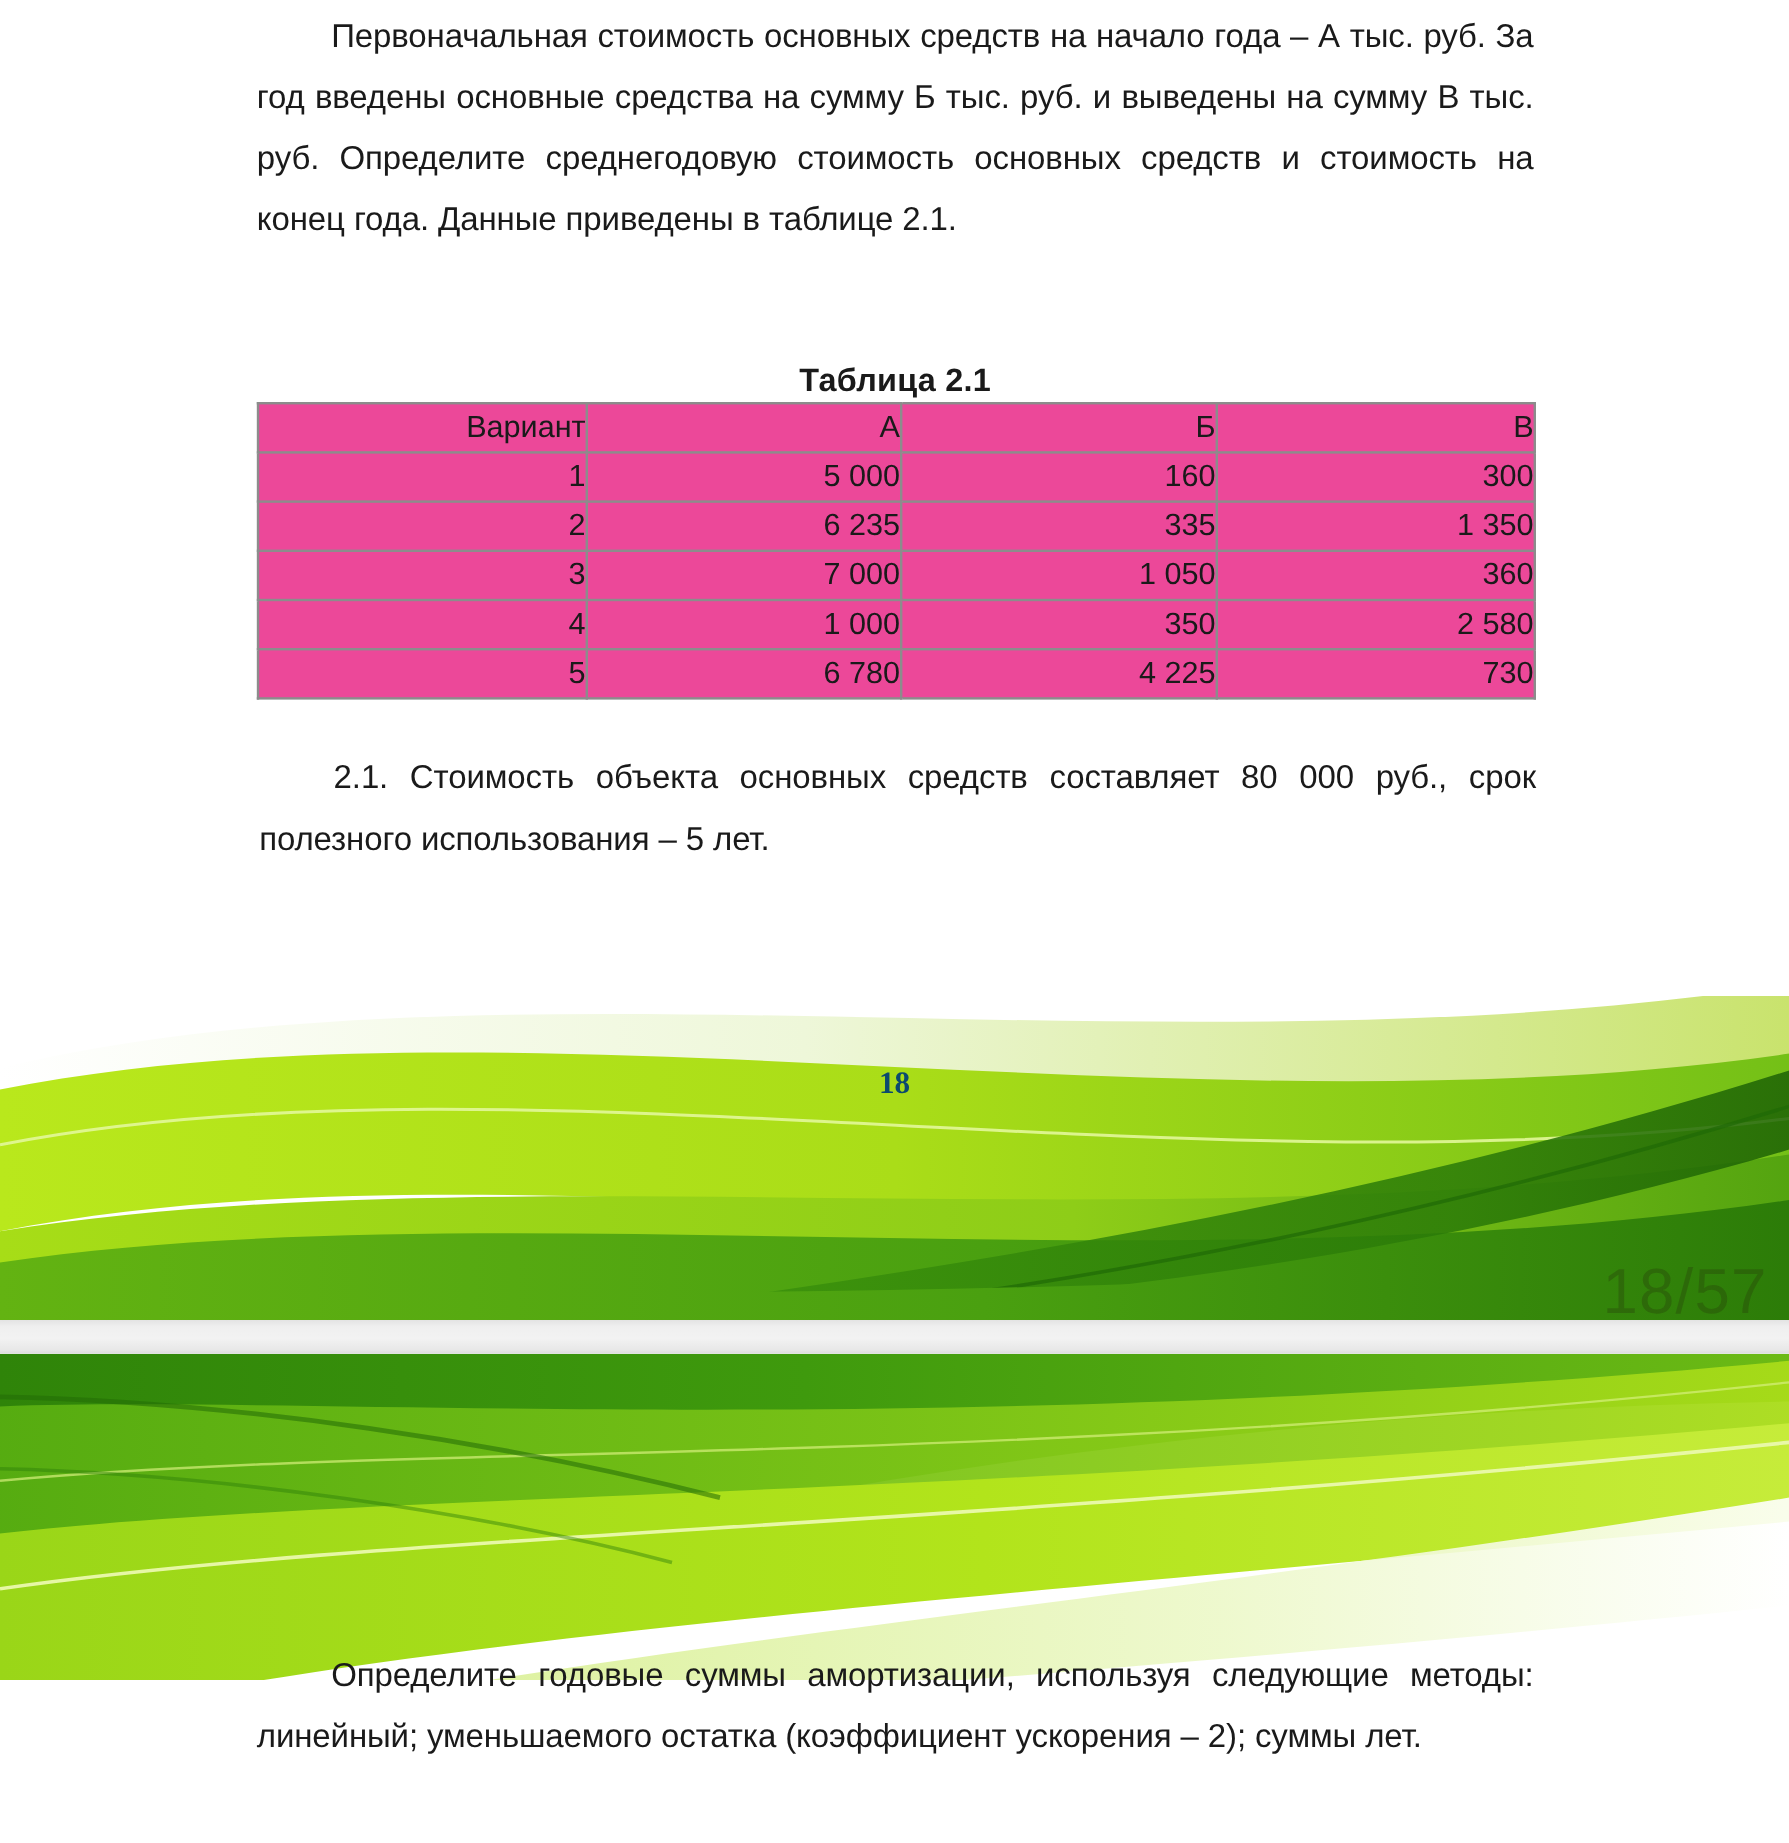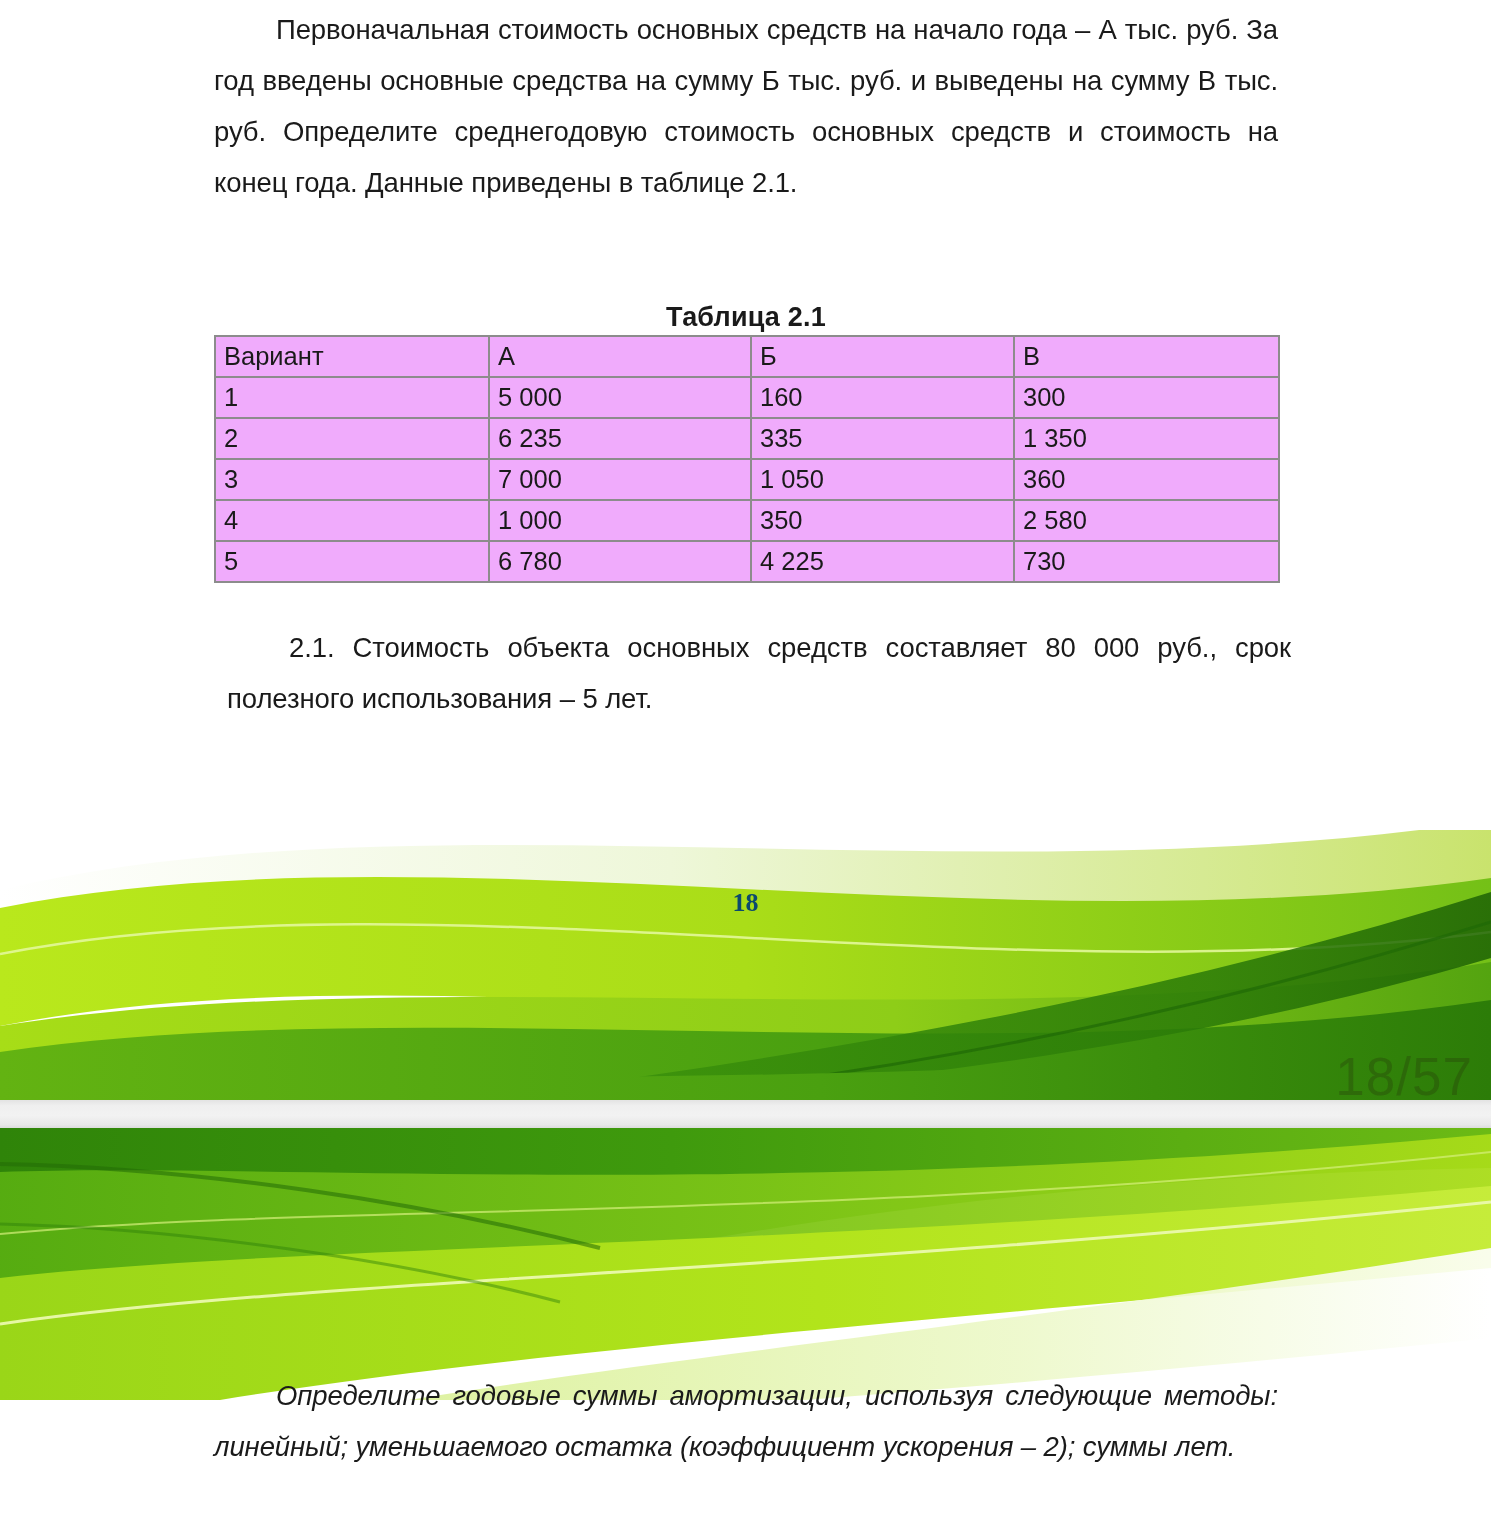--- a/index.html
+++ b/index.html
@@ -64,34 +64,34 @@
     left: 0;
     width: 1064px;
     border-collapse: collapse;
     table-layout: fixed;
   }
   .data-table td, .data-table th {
     border: 2px solid #8c8c8c;
     padding: 3px 0 3px 8px;
     font-size: 25.5px;
     font-weight: normal;
-    text-align: left;
+    text-align: right;
     vertical-align: middle;
     height: 33px;
     line-height: 33px;
     color: #1a1a1a;
-    background: #f0abfc;
+    background: #ec4899;
   }
   .data-table col.c0 { width: 274px; }
   .data-table col.c1 { width: 262px; }
   .data-table col.c2 { width: 263px; }
   .data-table col.c3 { width: 265px; }
 
   
-  #para-task { position: absolute; top: 622px; left: 13px; width: 1064px; }
+  #para-task { position: absolute; top: 622px; left: 2px; width: 1064px; }
 
   
   .page-number {
     position: absolute;
     left: 0;
     top: 888px;
     width: 1491px;
     text-align: center;
     font-size: 26px;
     font-weight: bold;
@@ -148,21 +148,21 @@
     width: 1491px;
     height: 136px;
     background: #ffffff;
   }
   #para-bottom {
     position: absolute;
     left: 214px;
     top: -30px;
     width: 1064px;
   }
-  #para-bottom p.para { font-size: 27.5px; line-height: 51px; font-style: italic; }
+  #para-bottom p.para { font-size: 27.5px; line-height: 51px; }
 </style>
 </head>
 <body>
 
 <div class="page-top">
 
   <div class="textblock">
 
     <div id="para-intro">
       <p class="para"><span class="indent"></span><span>Первоначальная стоимость основных средств на начало года – А тыс. руб. За год введены основные средства на сумму Б тыс. руб. и выведены на сумму В тыс. руб. Определите среднегодовую стоимость основных средств и стоимость на конец года. Данные приведены в таблице 2.1.</span></p>

